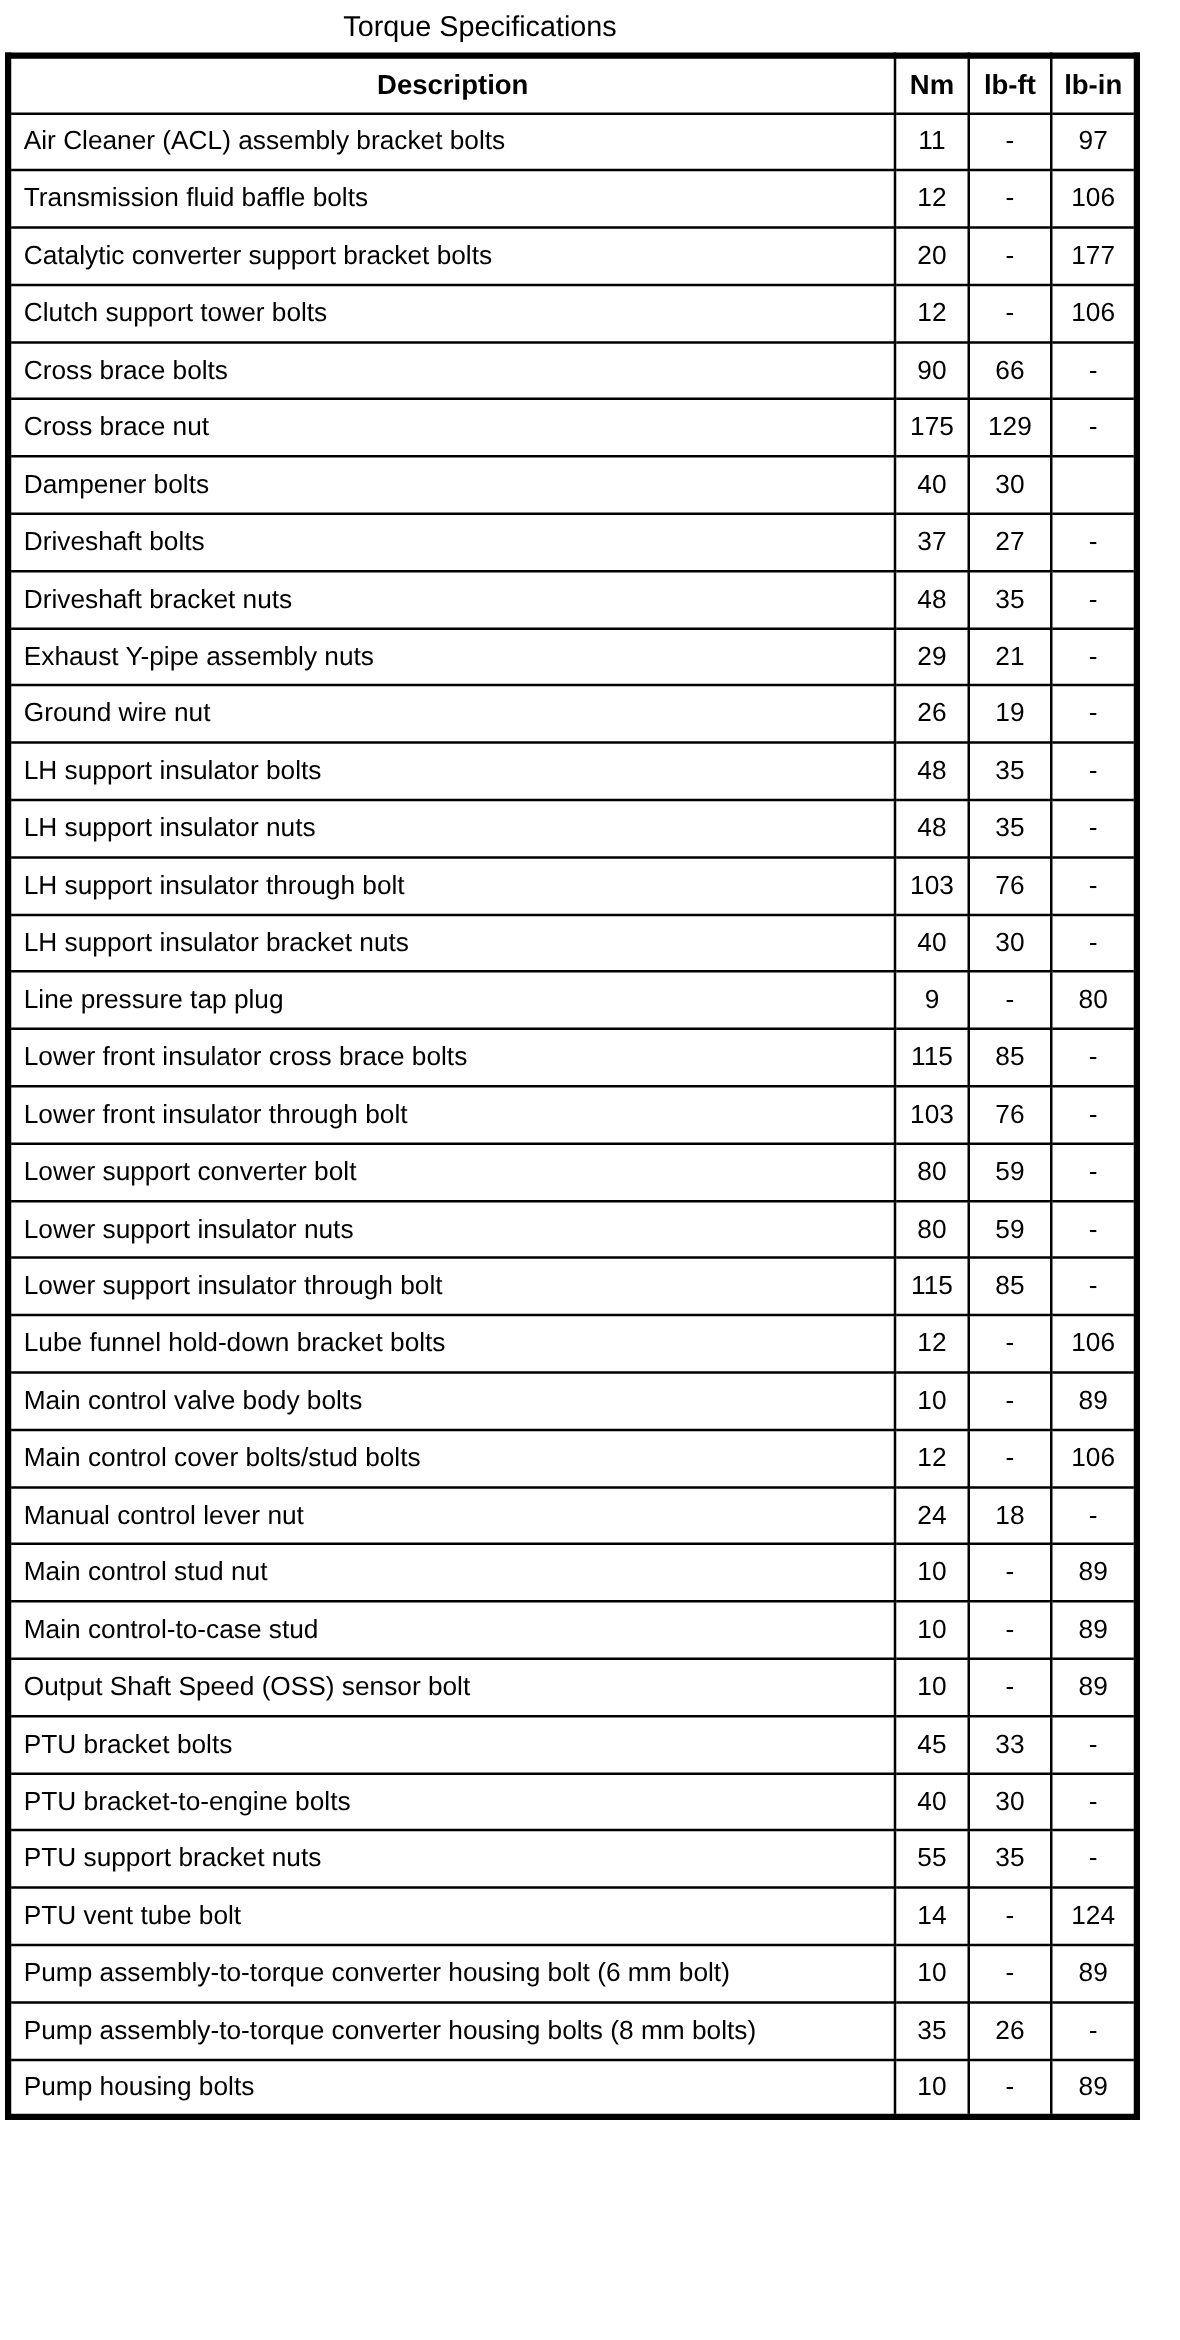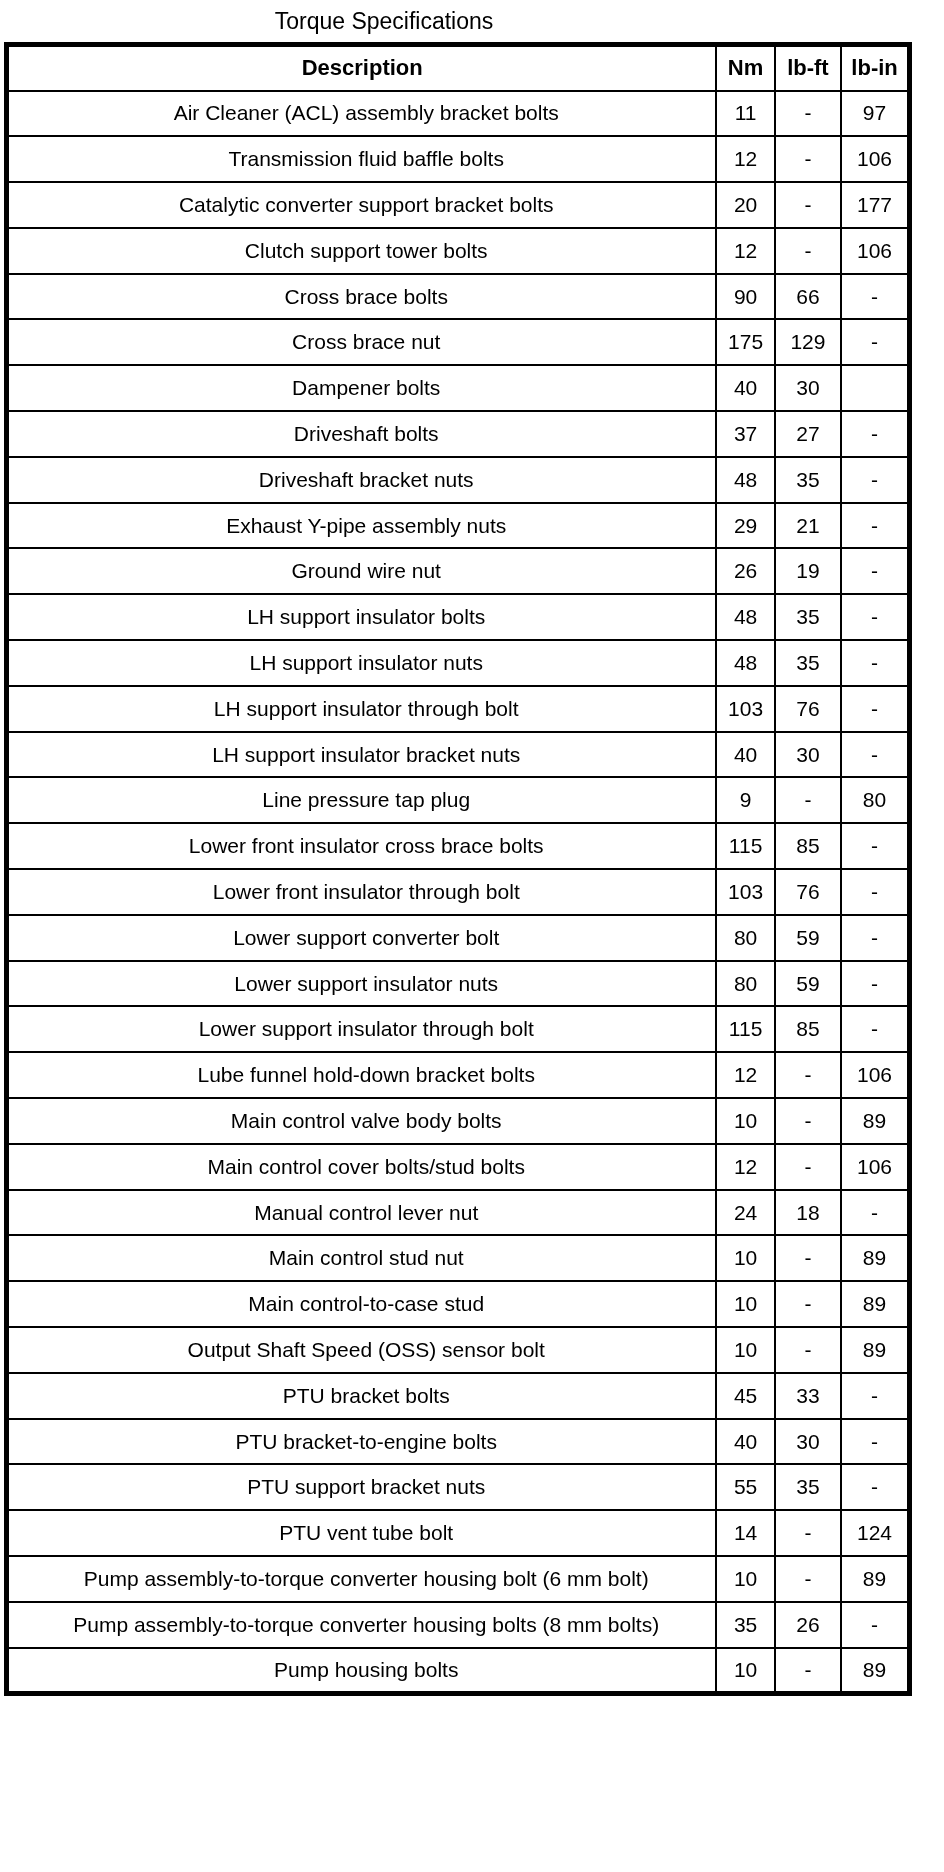--- a/index.html
+++ b/index.html
@@ -50,21 +50,21 @@
     text-align: center;
     height: 46px;
     padding: 0 2px;
   }
   table.spec-table td {
     font-size: 21px;
     height: 45.8px;
     padding: 0 2px;
   }
   table.spec-table td.desc-cell {
-    text-align: center;
+    text-align: left;
     padding-left: 10px;
     margin-top: 32px;
   }
   table.spec-table td.num-cell {
     text-align: center;
   }
 </style>
 </head>
 <body>
 

